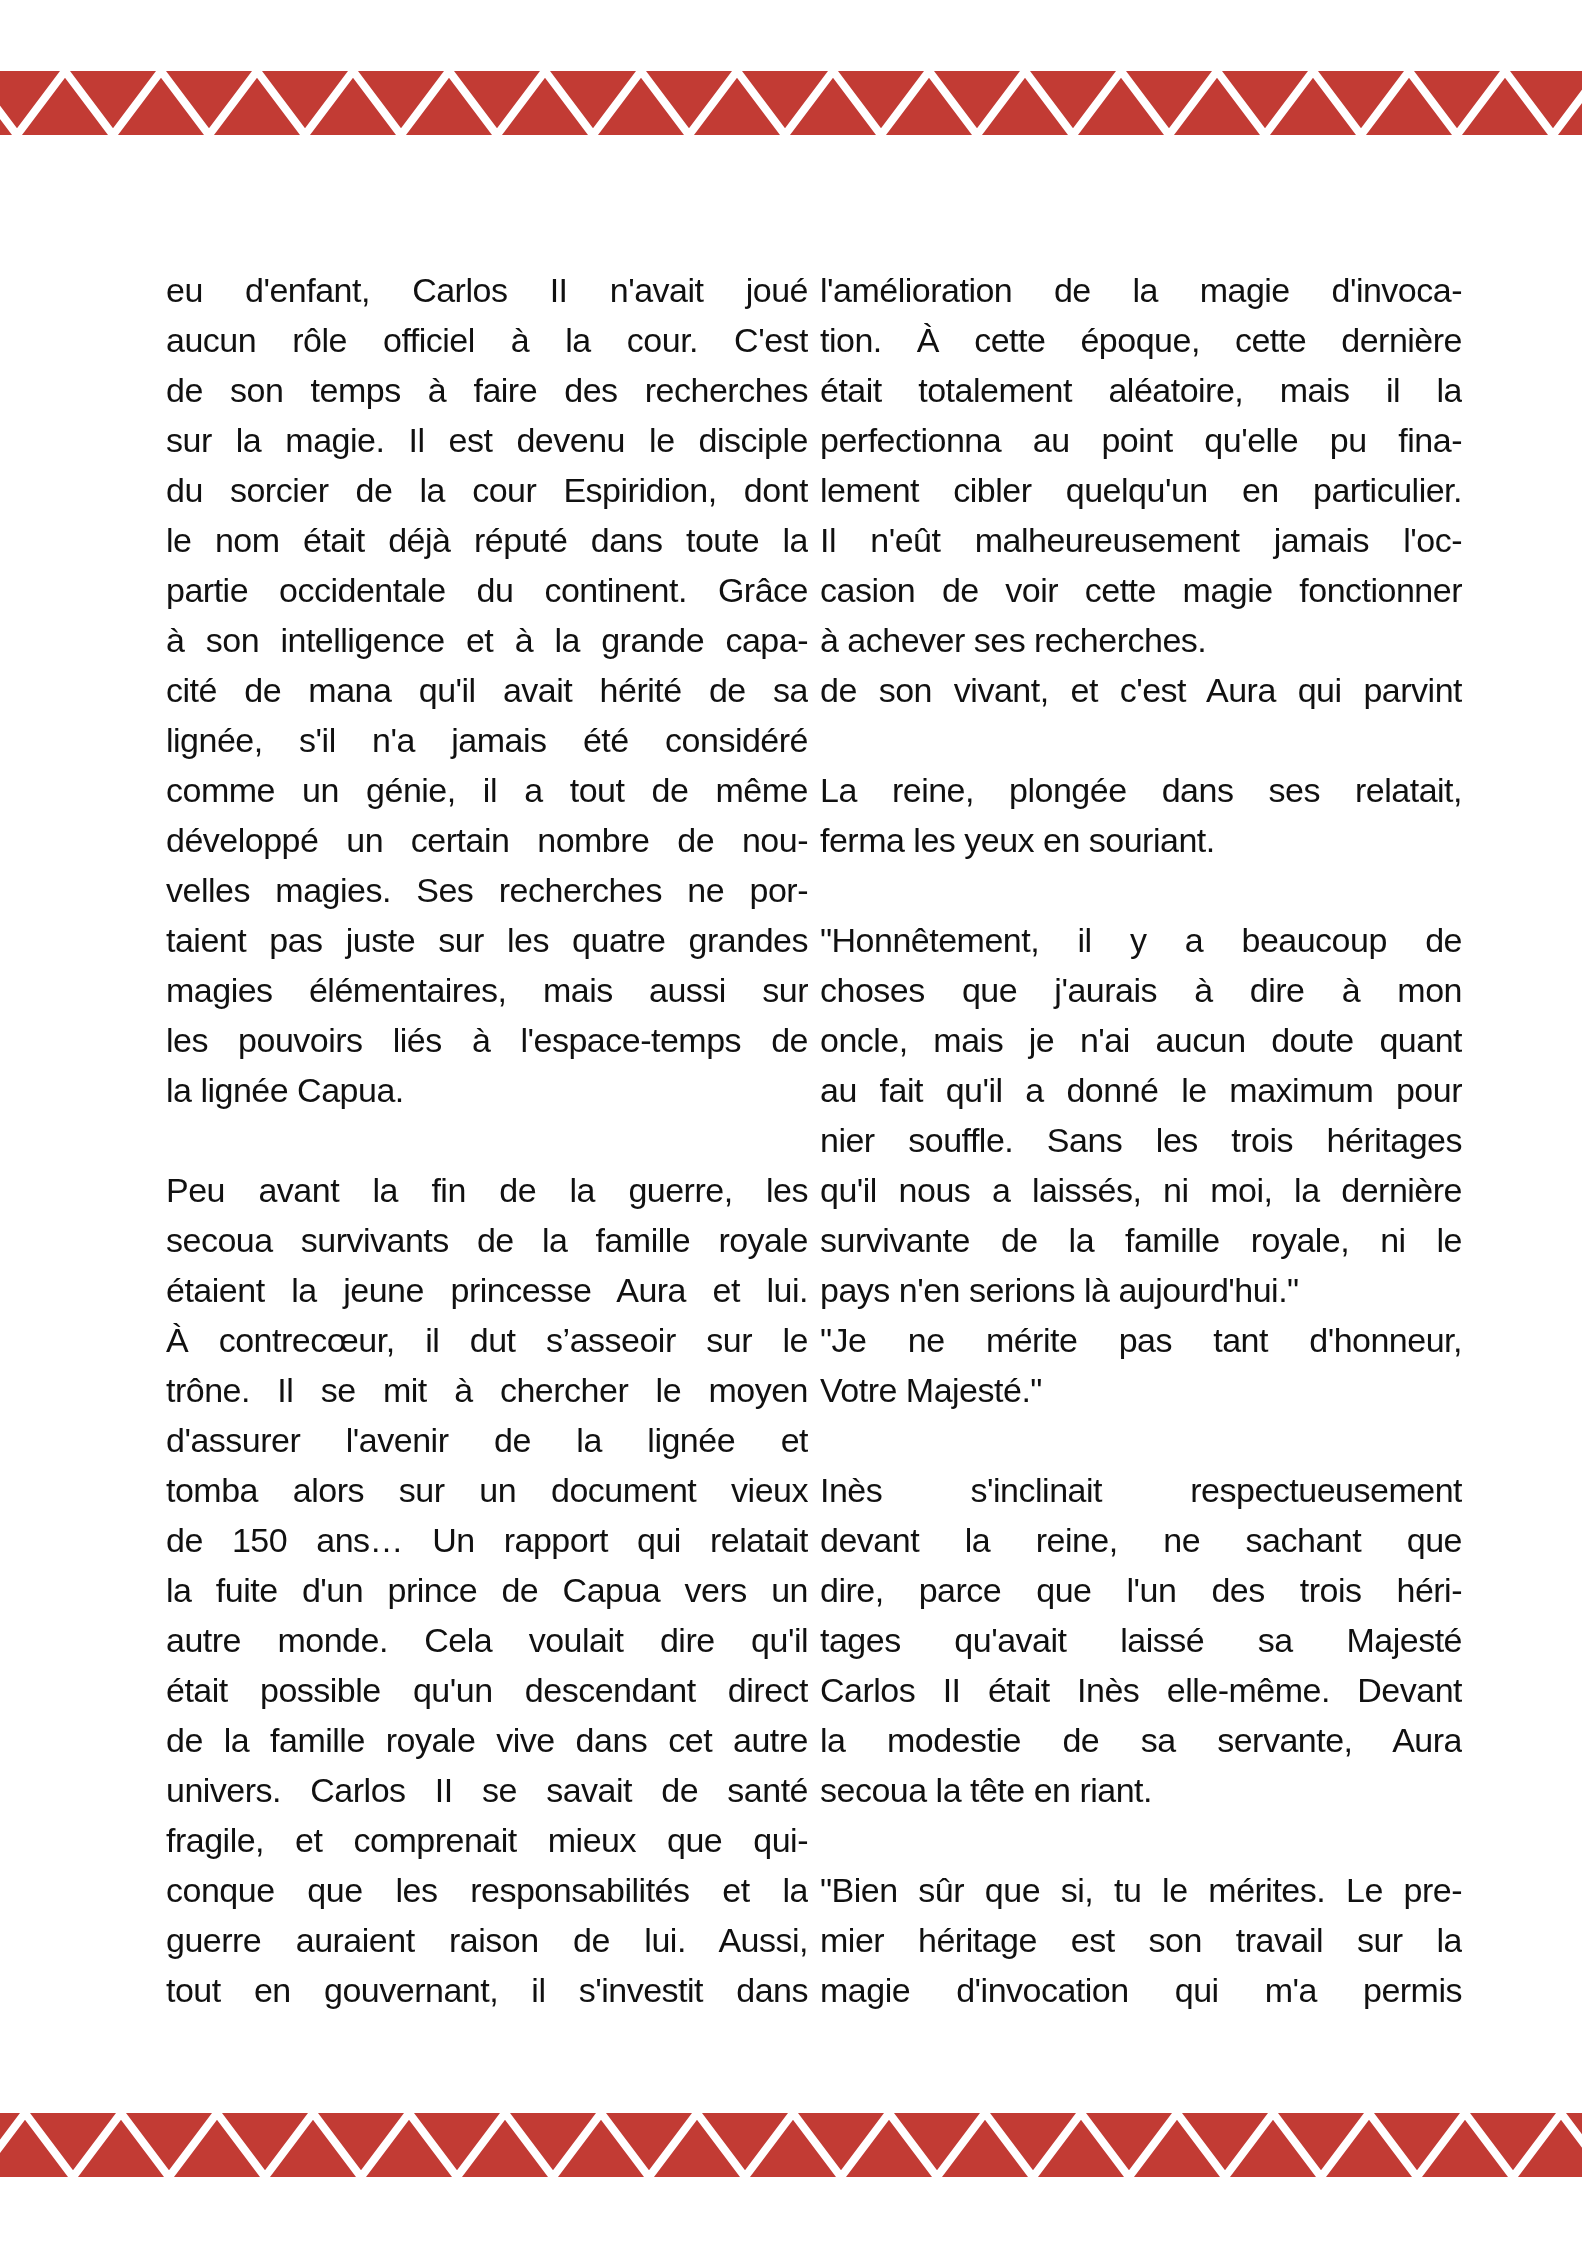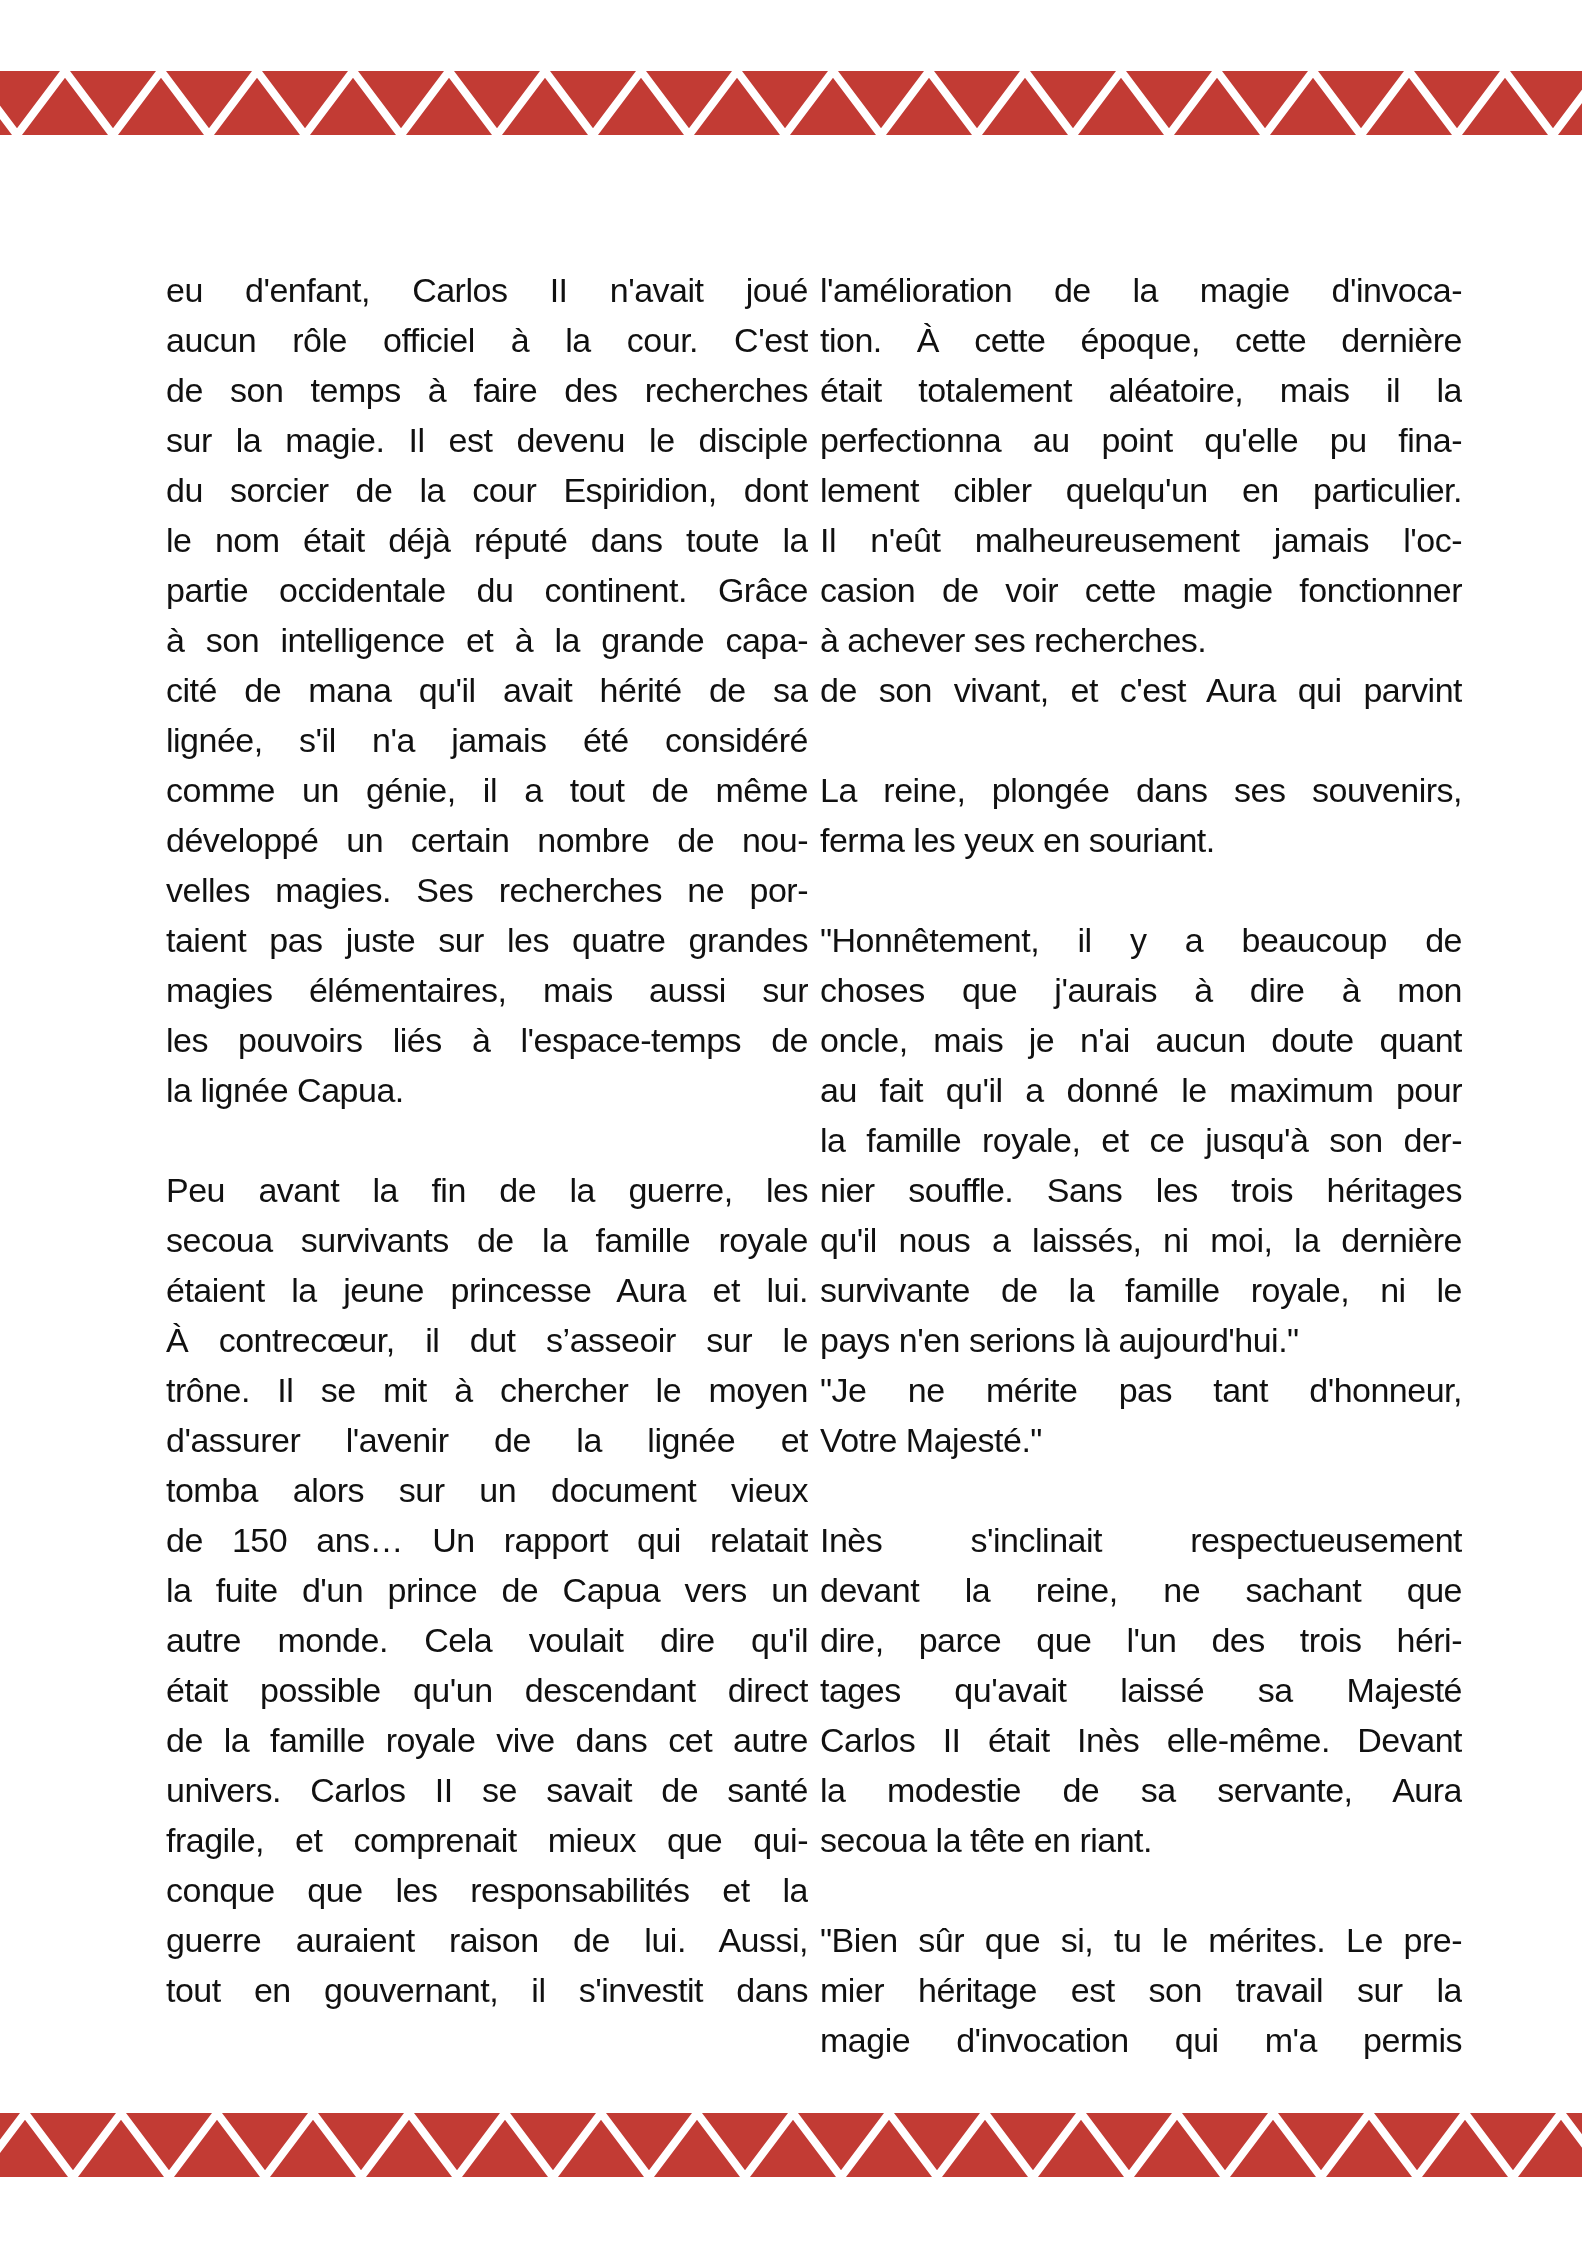--- a/index.html
+++ b/index.html
@@ -100,29 +100,28 @@
         <div class="line">tion. À cette époque, cette dernière</div>
         <div class="line">était totalement aléatoire, mais il la</div>
         <div class="line">perfectionna au point qu'elle pu fina-</div>
         <div class="line">lement cibler quelqu'un en particulier.</div>
         <div class="line">Il n'eût malheureusement jamais l'oc-</div>
         <div class="line">casion de voir cette magie fonctionner</div>
         <div class="line short">à achever ses recherches.</div>
         <div class="line">de son vivant, et c'est Aura qui parvint</div>
       </div>
       <div class="para gap">
-        <div class="line">La reine, plongée dans ses souvenirs,</div>
+        <div class="line">La reine, plongée dans ses relatait,</div>
         <div class="line short">ferma les yeux en souriant.</div>
       </div>
       <div class="para">
         <div class="line">"Honnêtement, il y a beaucoup de</div>
         <div class="line">choses que j'aurais à dire à mon</div>
         <div class="line">oncle, mais je n'ai aucun doute quant</div>
         <div class="line">au fait qu'il a donné le maximum pour</div>
-        <div class="line">la famille royale, et ce jusqu'à son der-</div>
         <div class="line">nier souffle. Sans les trois héritages</div>
         <div class="line">qu'il nous a laissés, ni moi, la dernière</div>
         <div class="line">survivante de la famille royale, ni le</div>
         <div class="line short">pays n'en serions là aujourd'hui."</div>
       </div>
       <div class="para gap">
         <div class="line">"Je ne mérite pas tant d'honneur,</div>
         <div class="line short">Votre Majesté."</div>
       </div>
       <div class="para gap">

